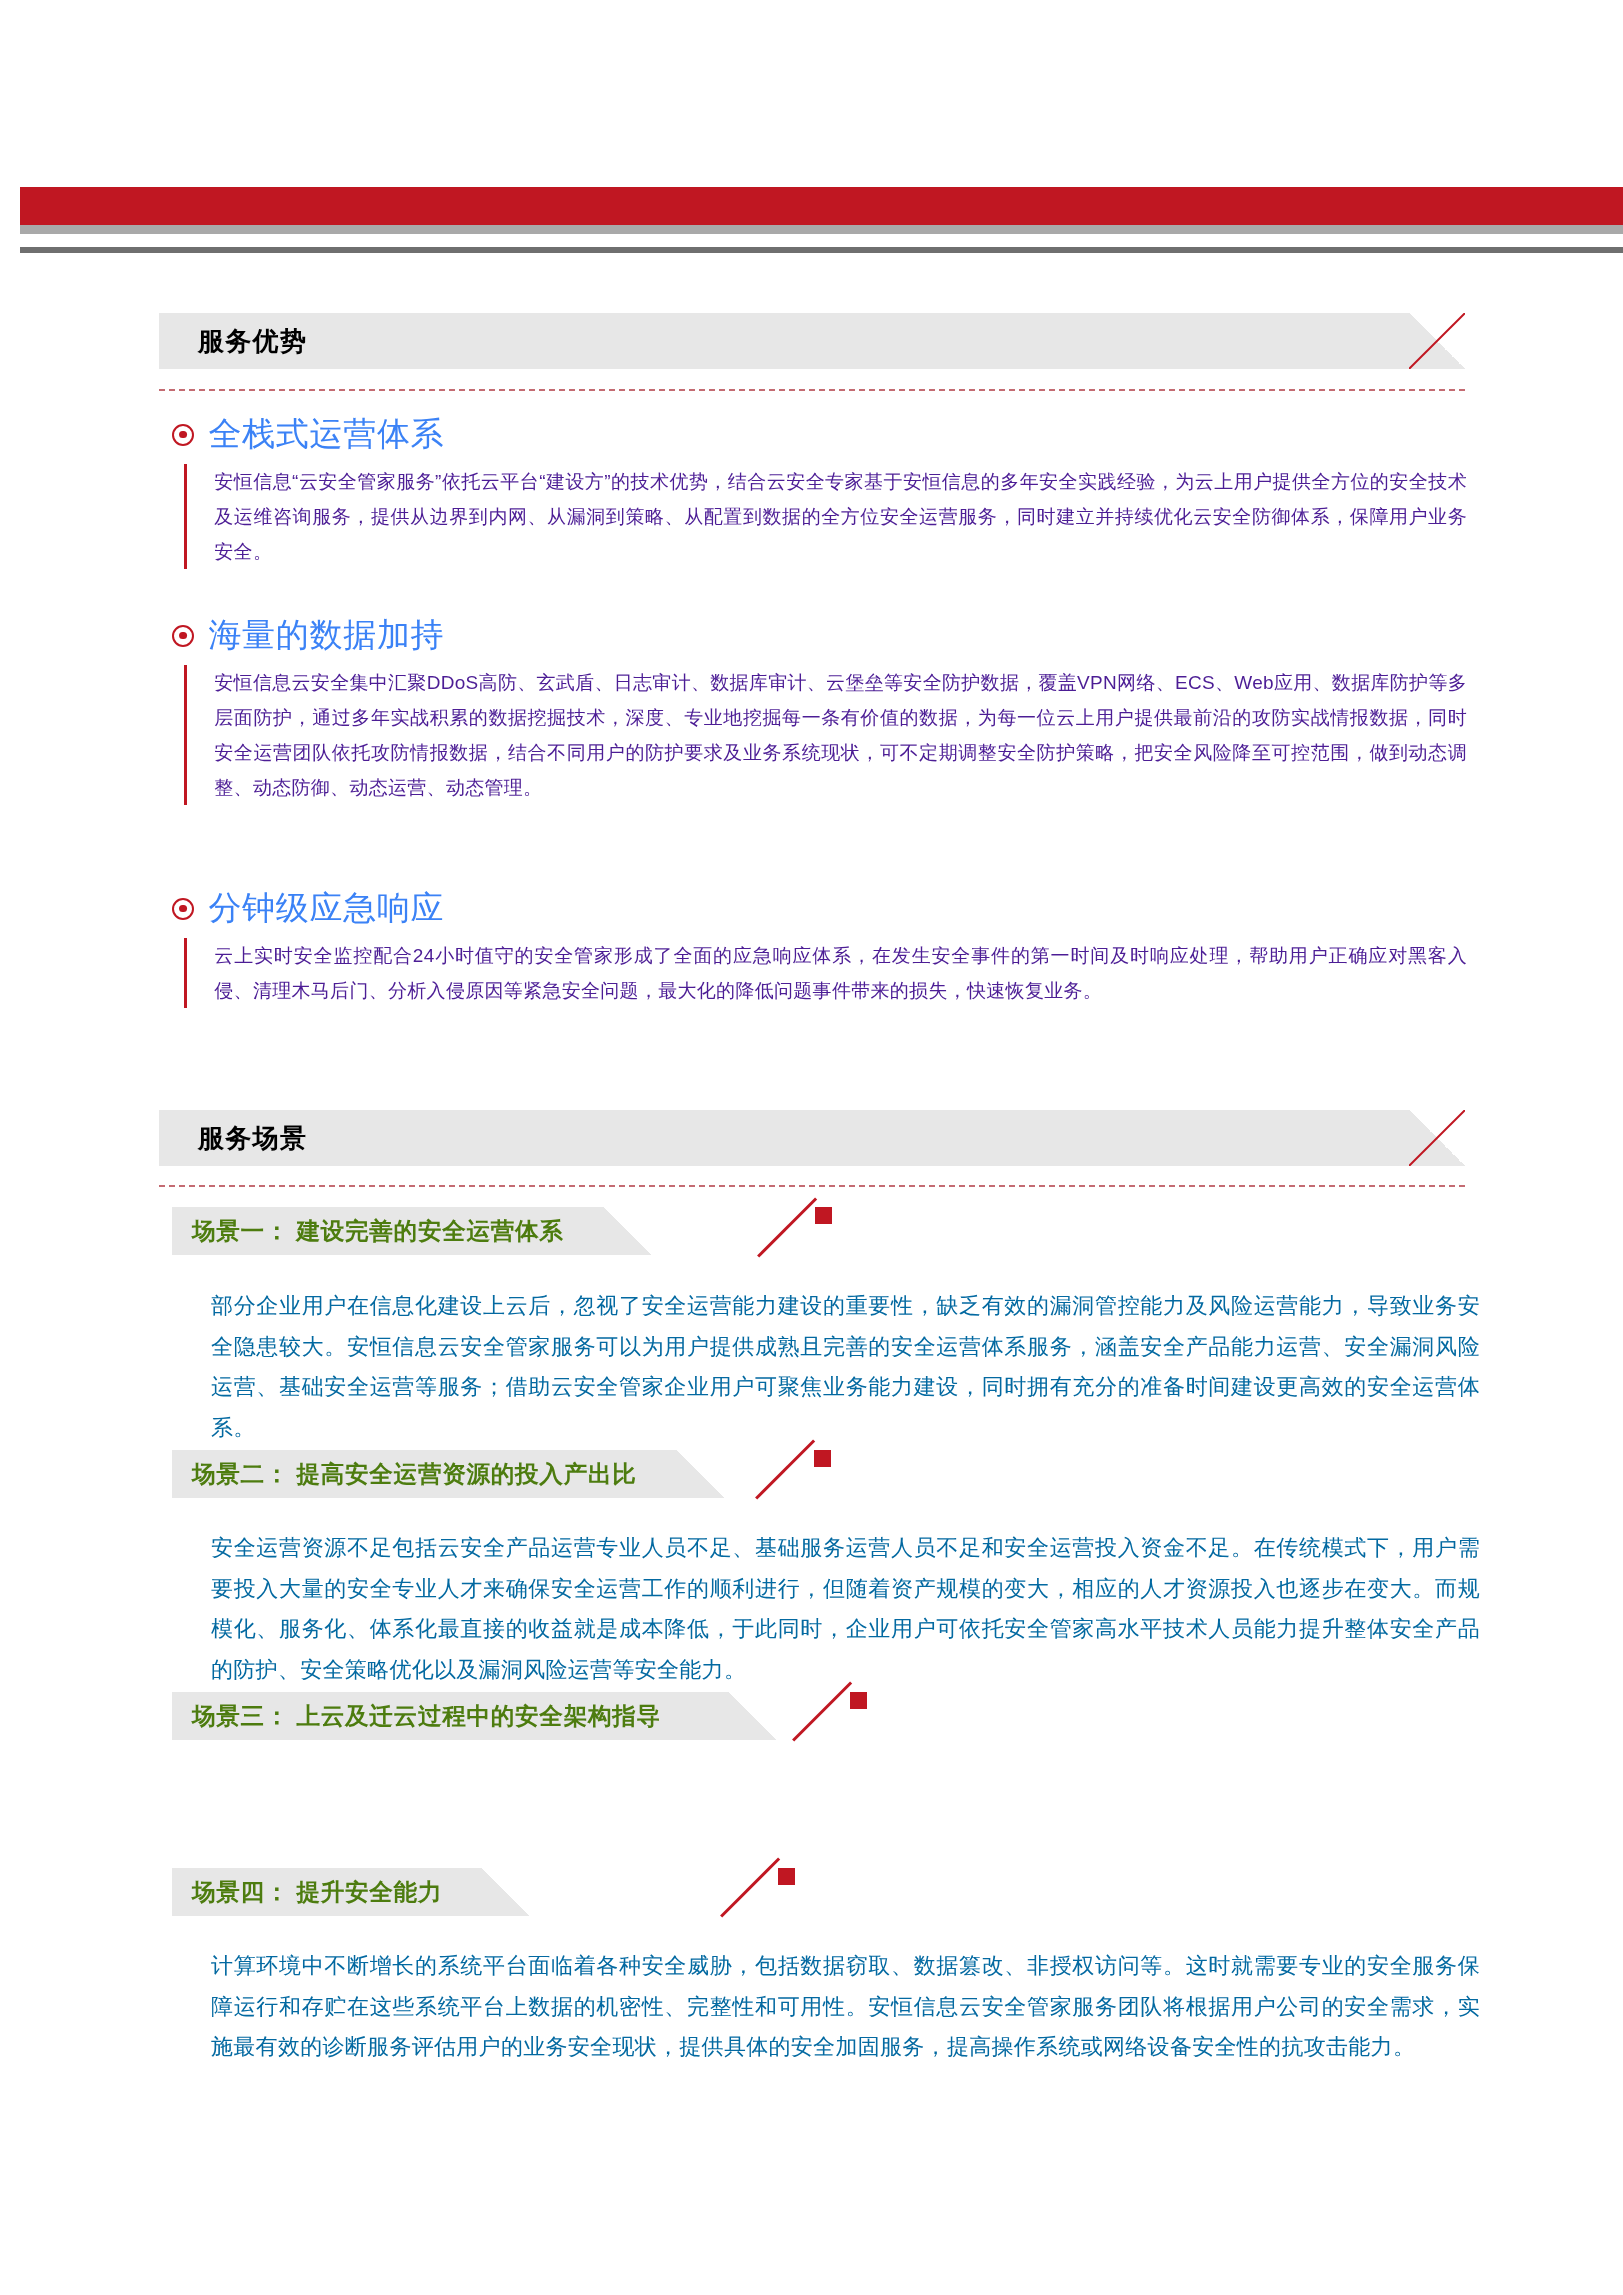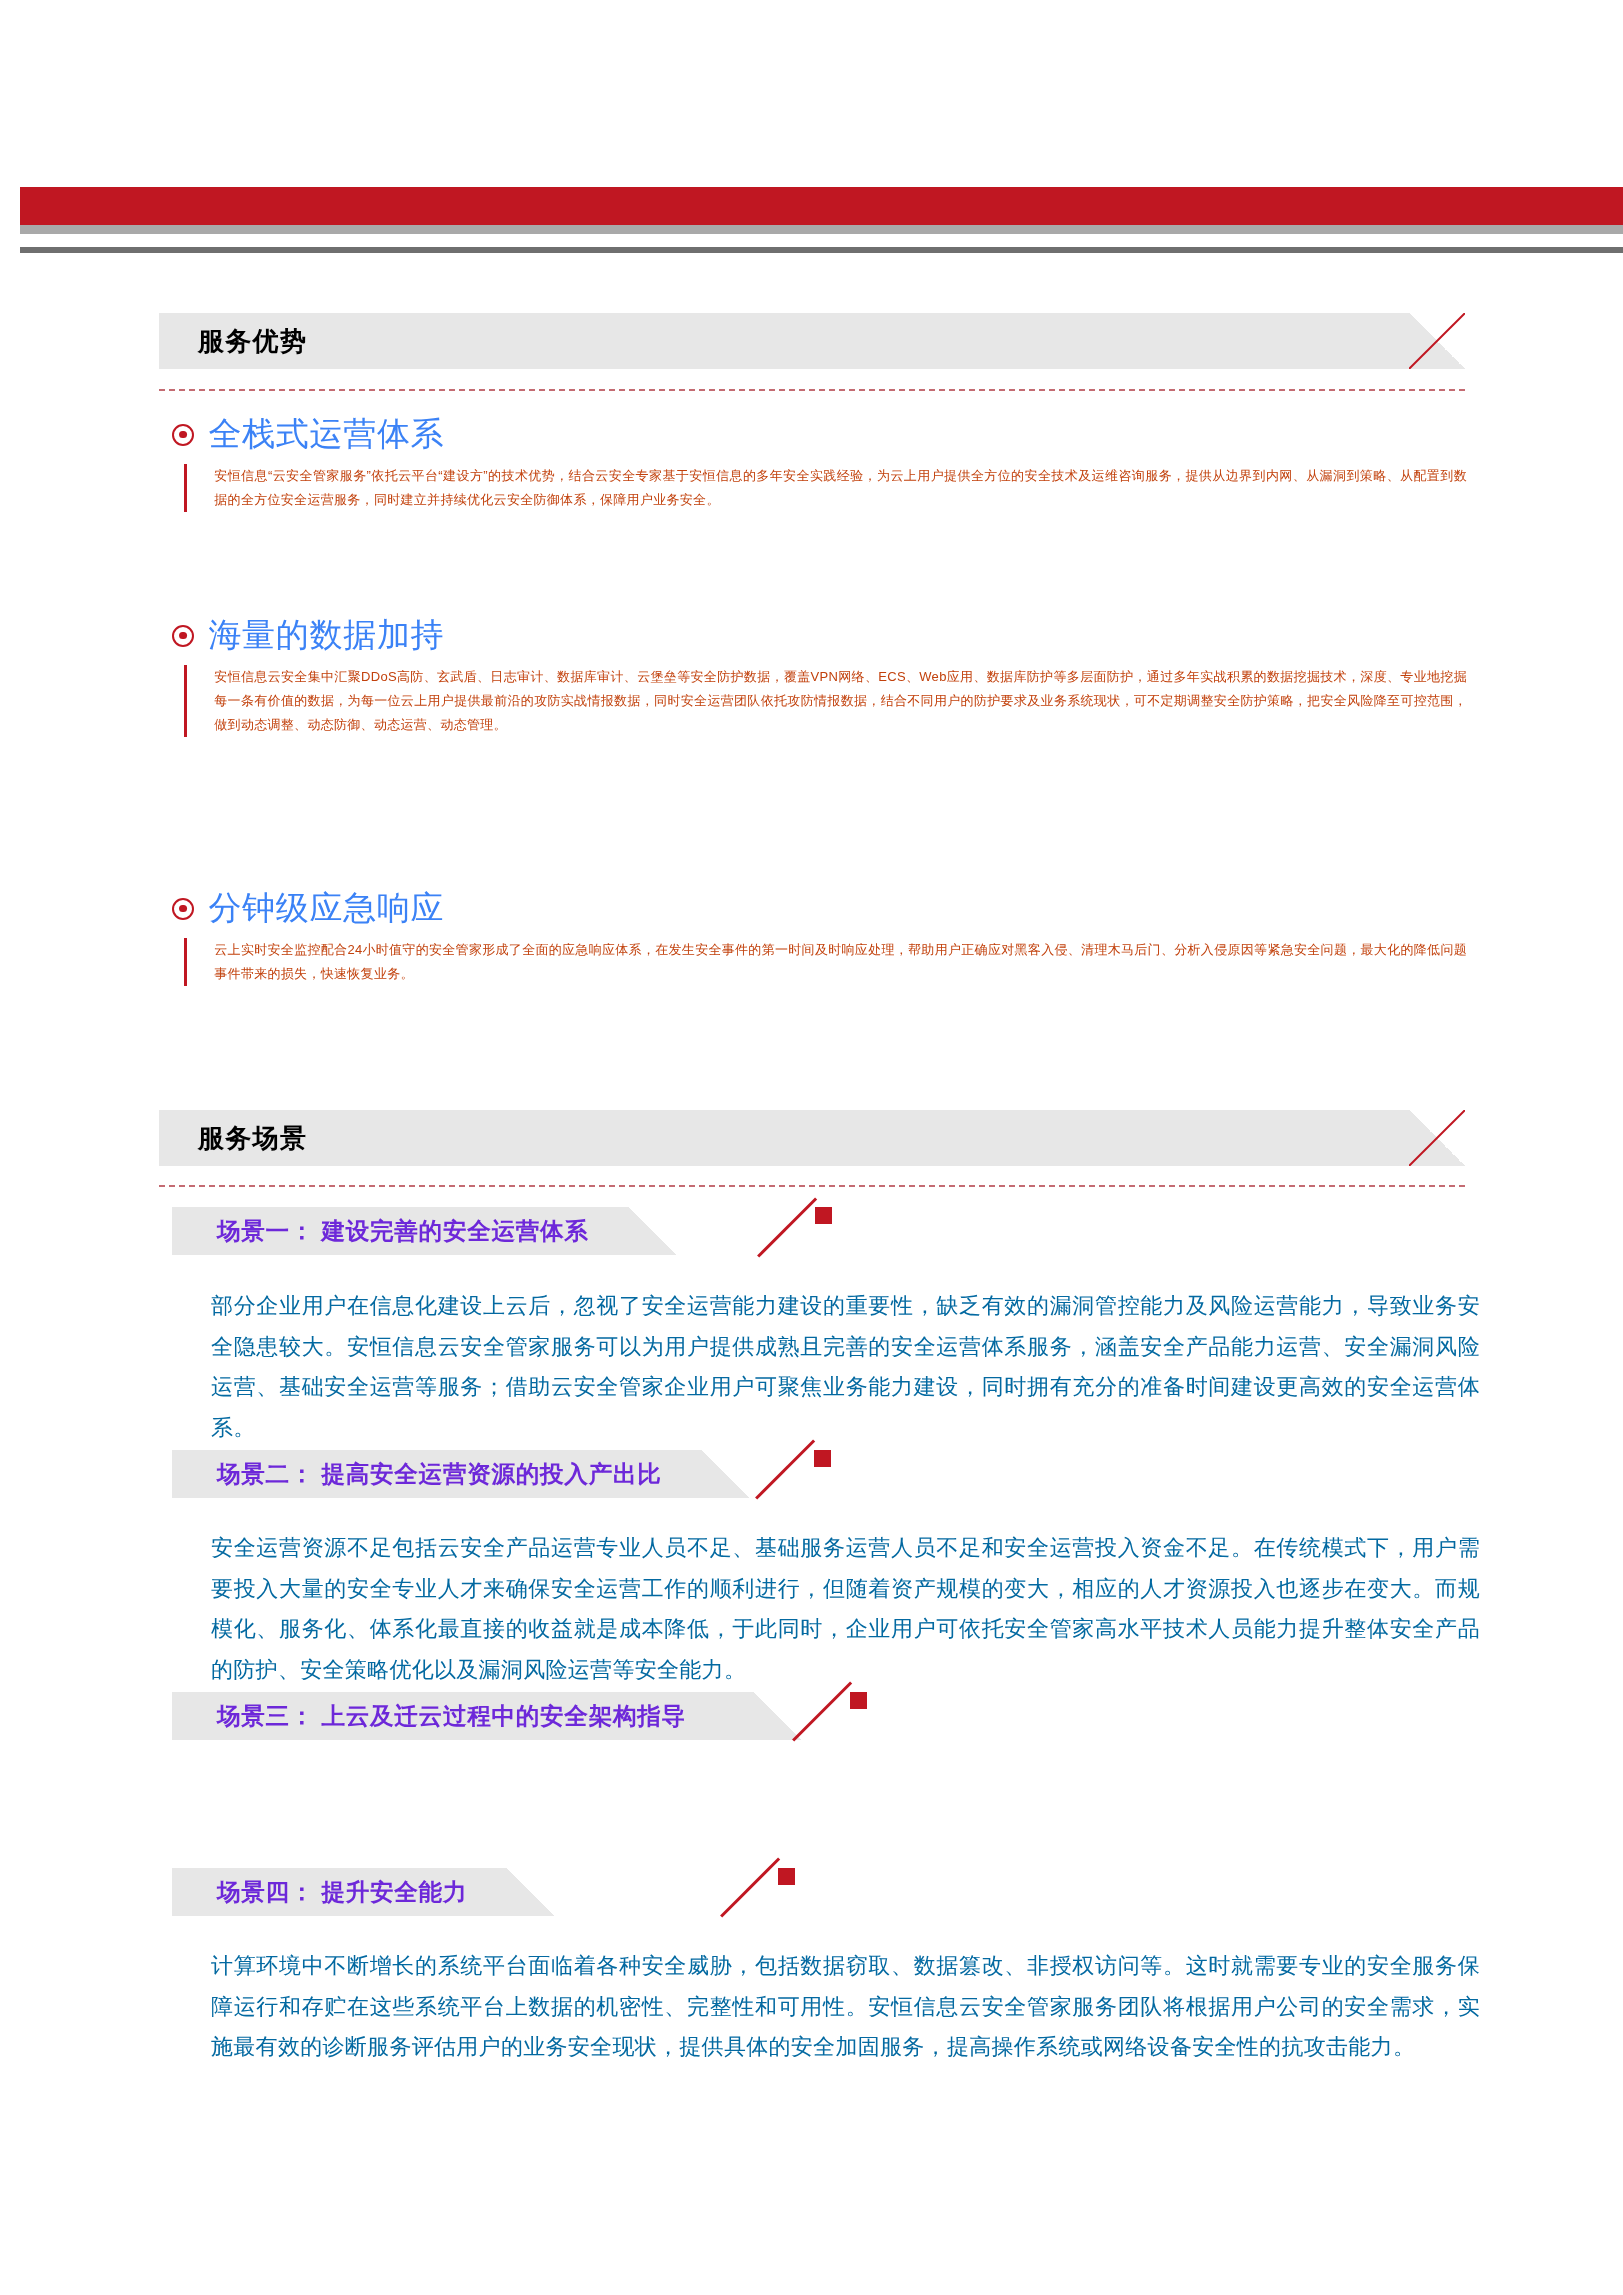--- a/index.html
+++ b/index.html
@@ -137,42 +137,42 @@
     font-weight: normal;
     color: #3b82f6;
     letter-spacing: 0.7px;
     white-space: nowrap;
   }
   .adv-body {
     margin-top: 11.8px;
     margin-left: 11.8px;
     padding-left: 27.5px;
     border-left: 3.9px solid #c01722;
-    font-size: 13px;
+    font-size: 19px;
     line-height: 1.85;
-    color: #c2410c;
+    color: #4c1d95;
     text-align: justify;
     letter-spacing: 0.3px;
   }
 
   
   .scene-tag {
     position: absolute;
     left: 172px;
     height: 48px;
     background: #e7e7e7;
     display: flex;
     align-items: center;
   }
   .scene-tag .scene-label {
-    padding-left: 45px;
+    padding-left: 20px;
     padding-right: 39px;
     font-size: 23.6px;
     font-weight: bold;
-    color: #6d28d9;
+    color: #4d7c0f;
     white-space: nowrap;
     letter-spacing: 0.7px;
   }
   .scene-tag .scene-slant {
     width: 48px;
     height: 48px;
     background: linear-gradient(to bottom left, #ffffff 0 50%, #e7e7e7 50% 100%);
     flex: none;
   }
   .scene-corner {

